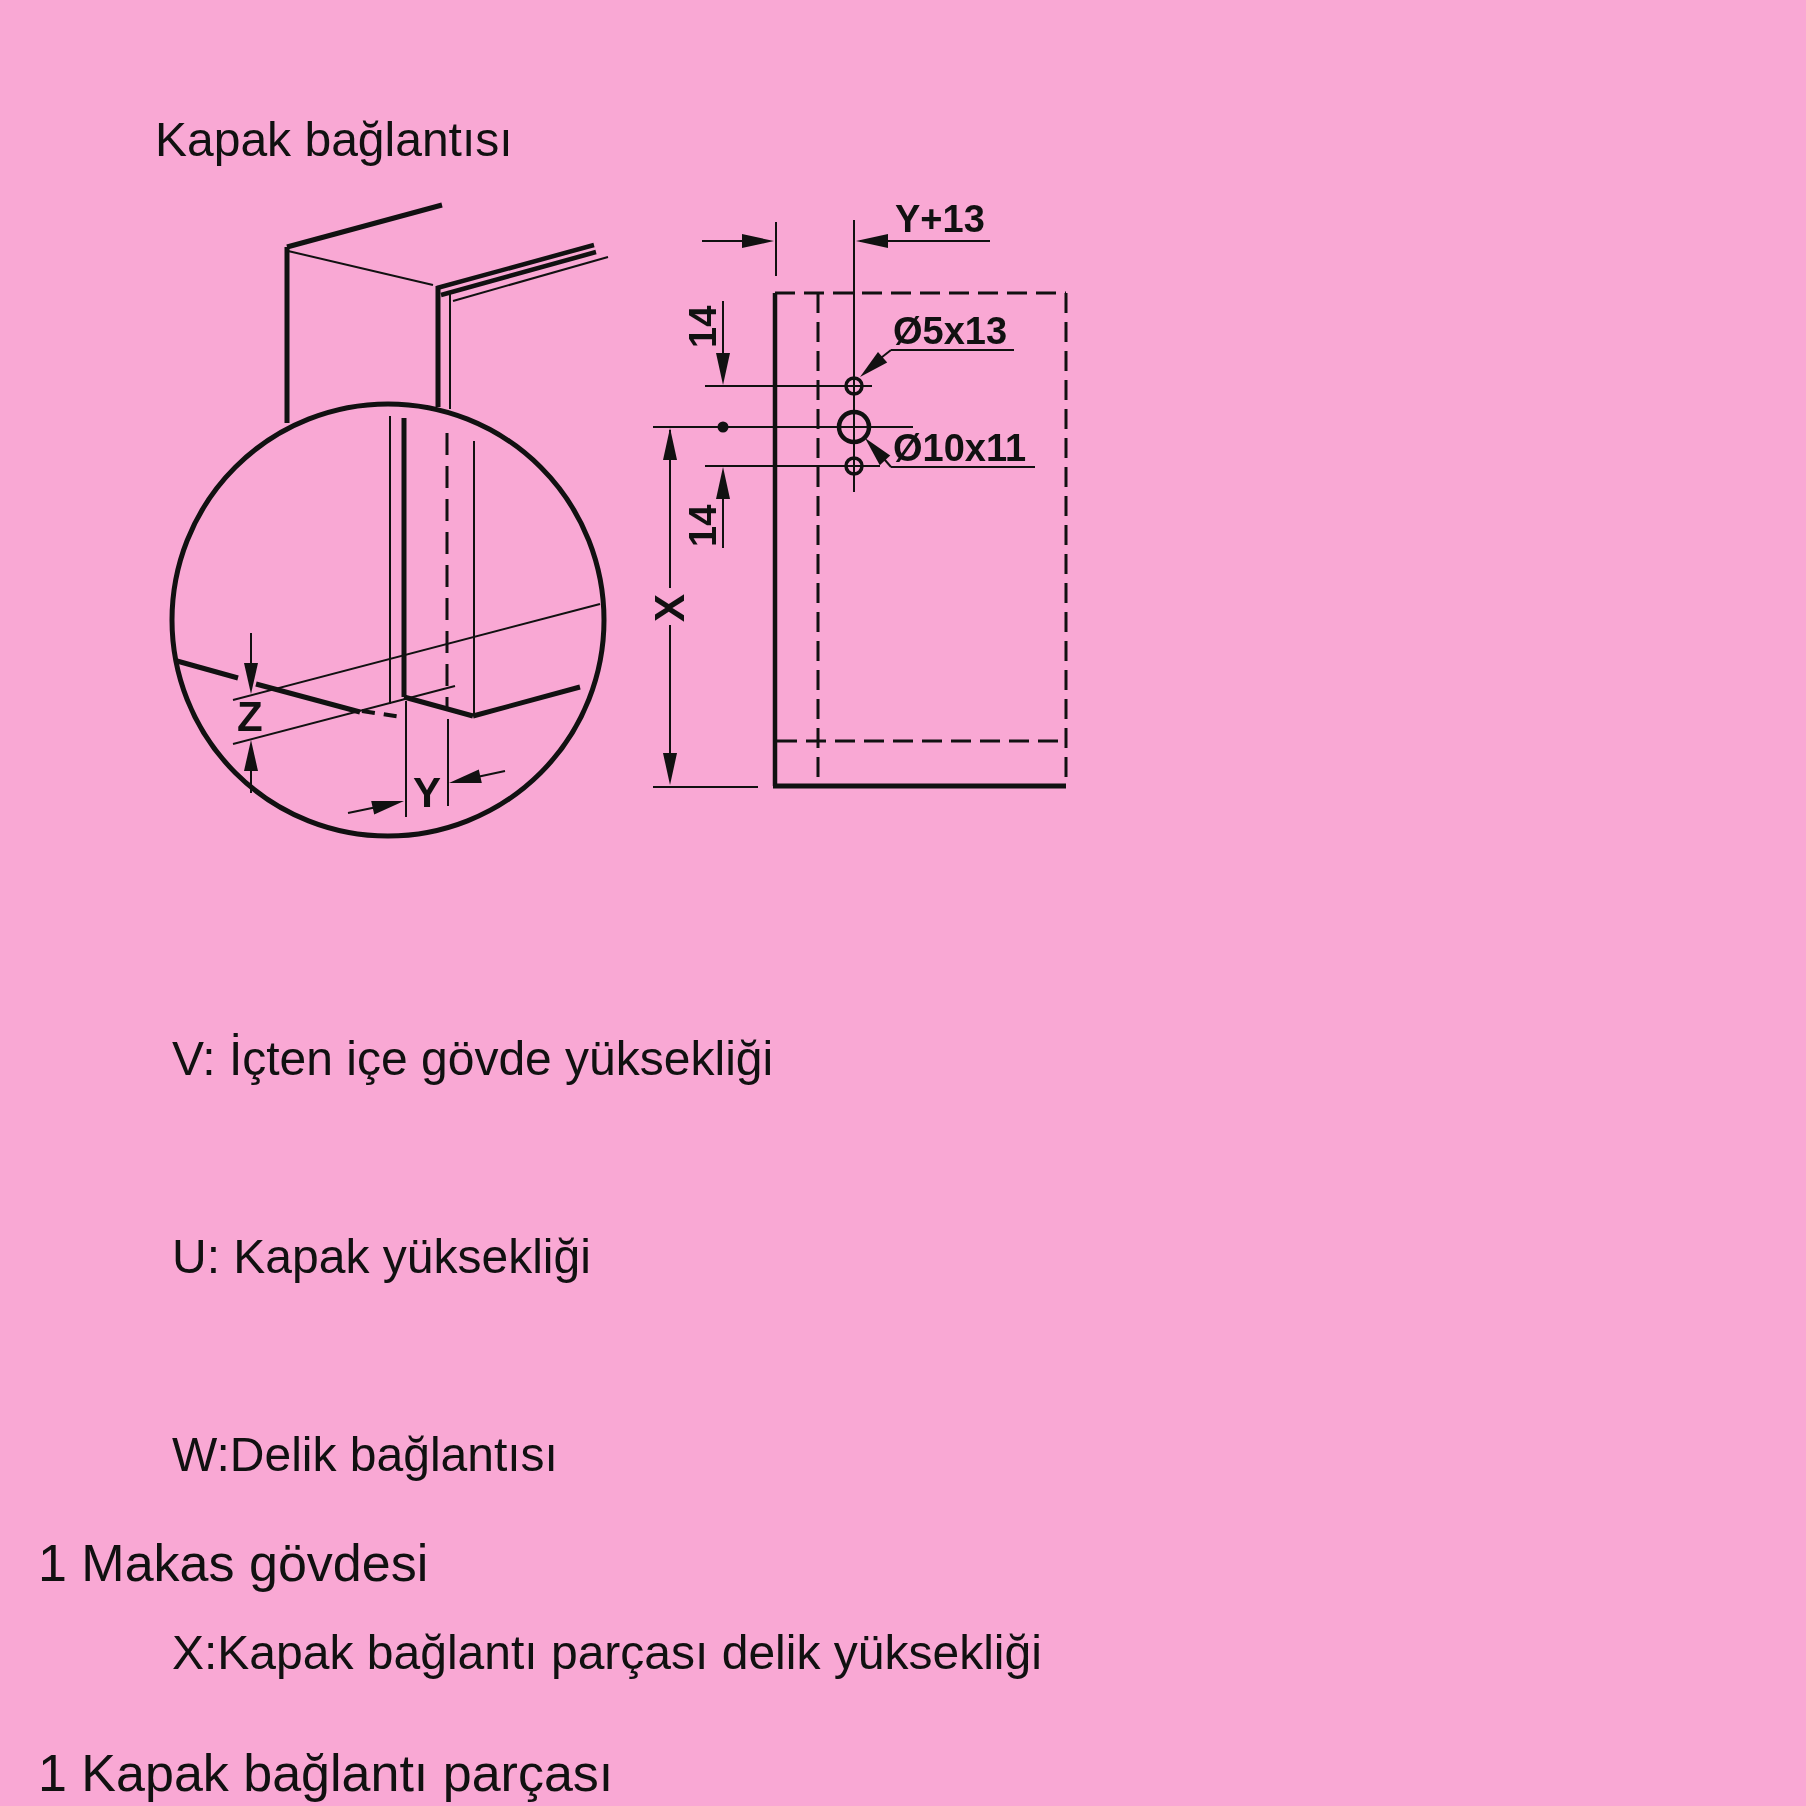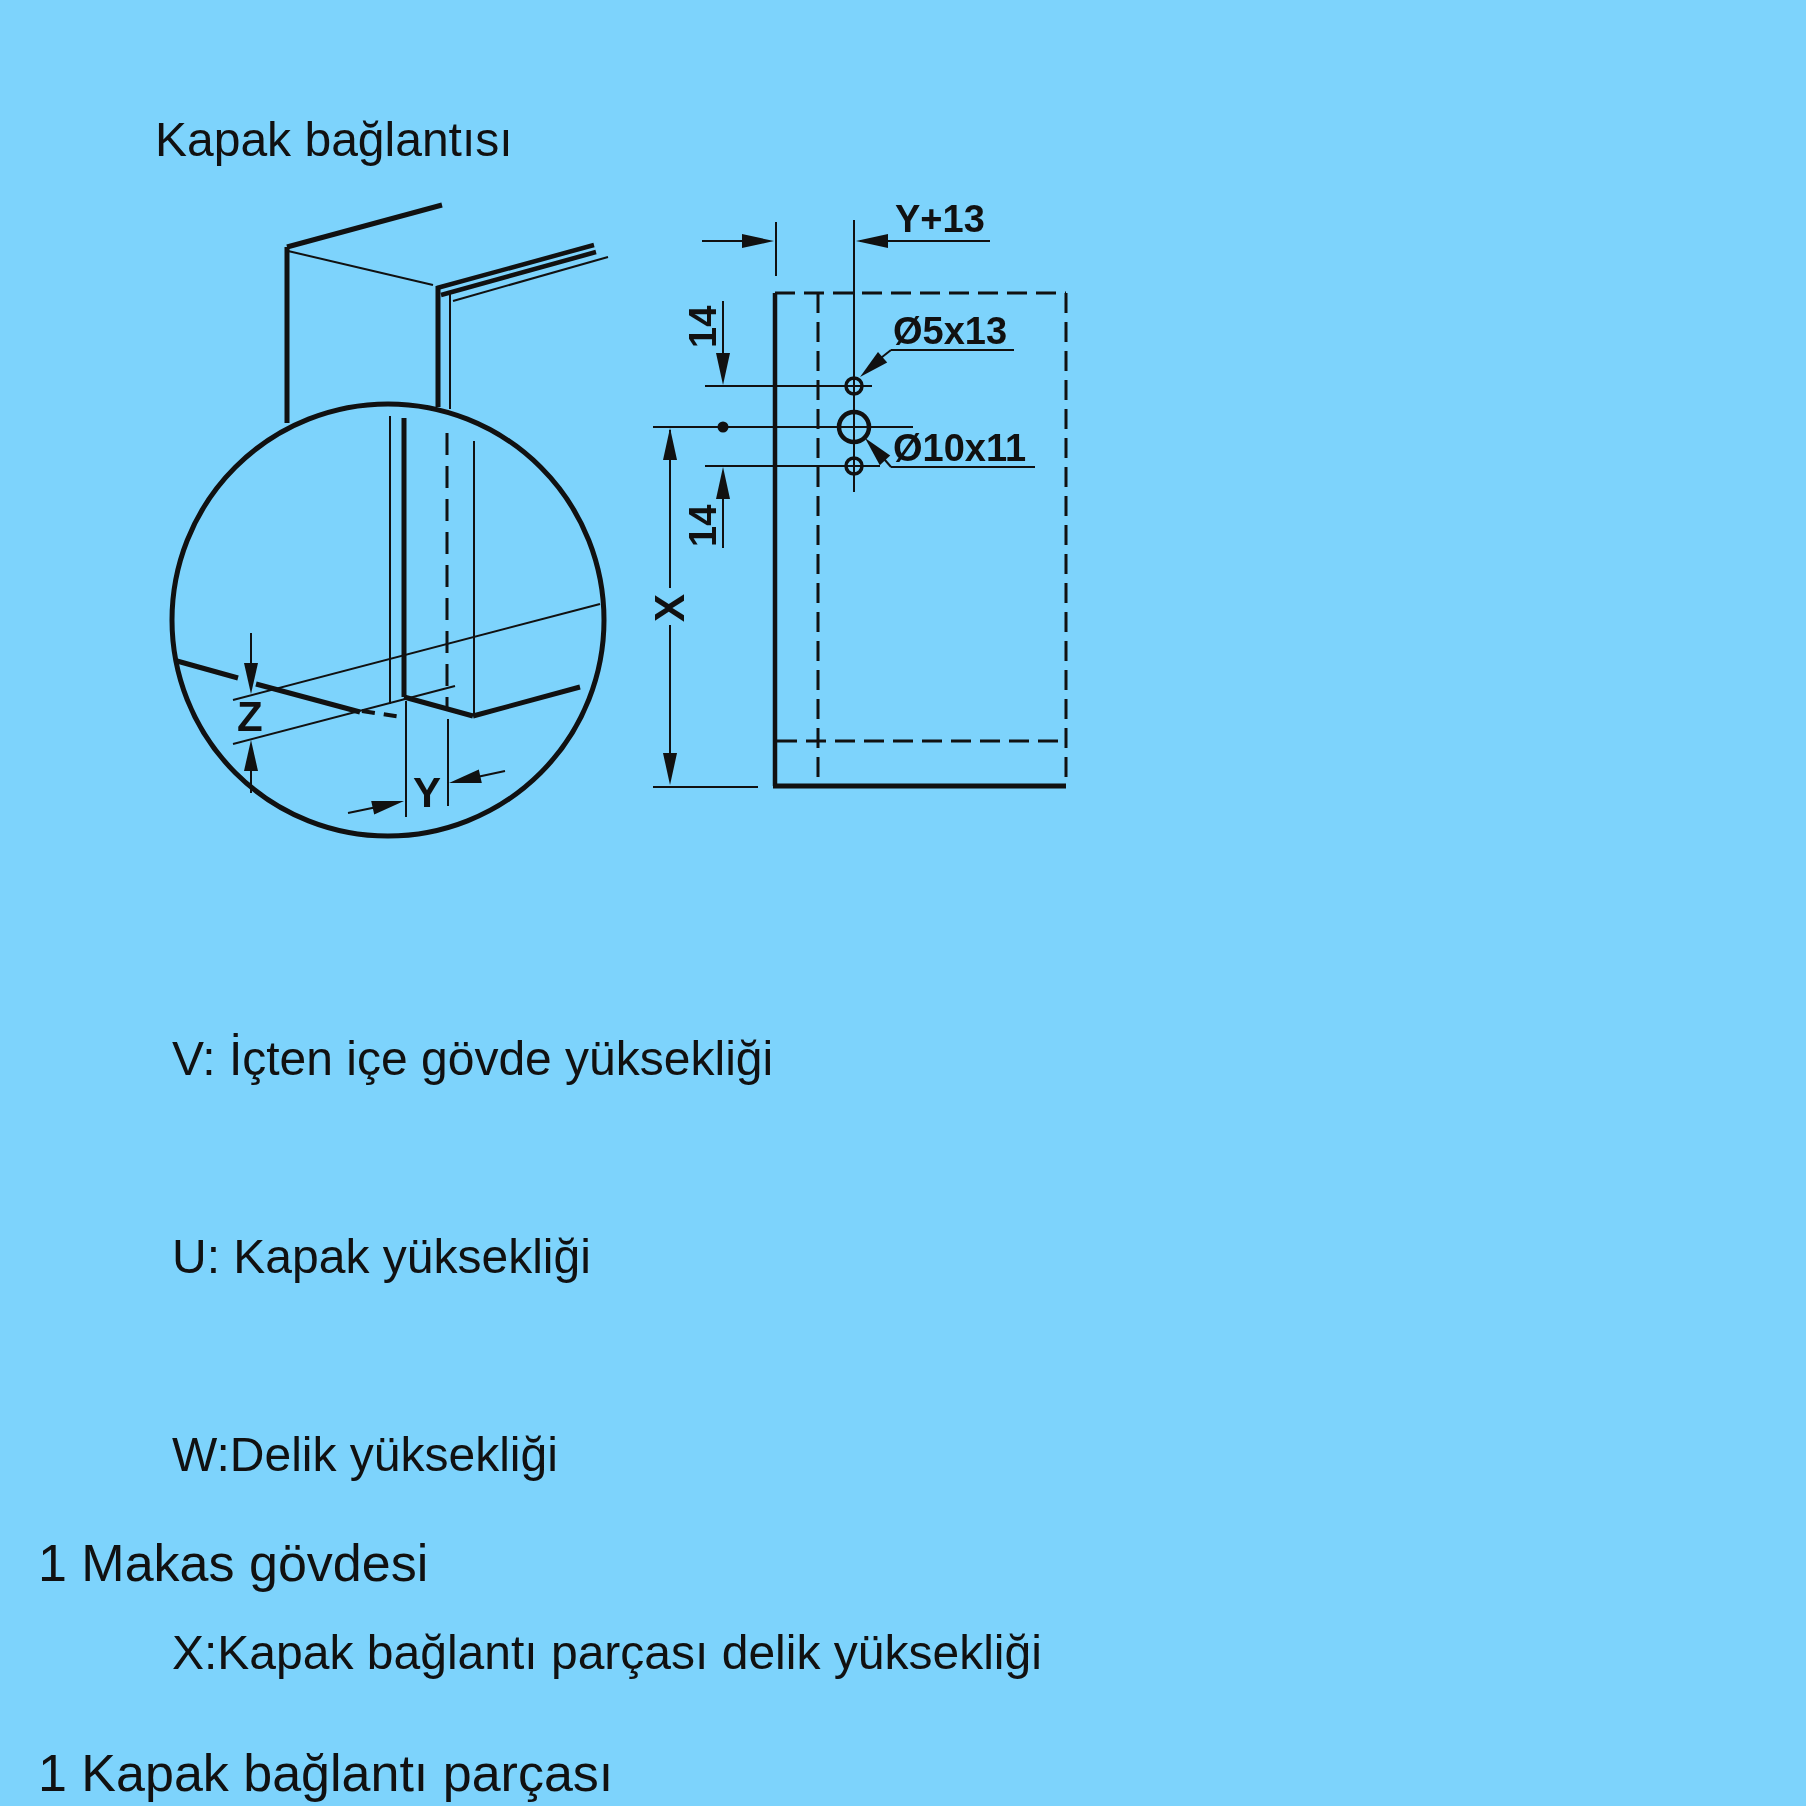--- a/index.html
+++ b/index.html
@@ -1,19 +1,19 @@
 <!DOCTYPE html>
 <html><head>
 <meta charset="utf-8">
 <style>
   html,body{margin:0;padding:0;background:#fff;}
   #page{
     position:relative;
     width:1806px;height:1806px;
-    background:#7dd3fc;
+    background:#f9a8d4;
     font-family:"Liberation Sans", sans-serif;
     color:#111;
     overflow:hidden;
   }
   .abs{position:absolute;}
   #title{
     left:155px;top:113px;
     font-size:48px;line-height:54px;
     color:#111;
   }
@@ -159,21 +159,21 @@
     <text x="893" y="344" font-size="38">Ø5x13</text>
     <text x="893" y="461" font-size="38">Ø10x11</text>
     <text transform="translate(716,348) rotate(-90)" font-size="38">14</text>
     <text transform="translate(716,547) rotate(-90)" font-size="38">14</text>
     <text transform="translate(684,622) rotate(-90)" font-size="42">X</text>
   </svg>
 
   <div id="legend" class="abs">
     <div>V: İçten içe gövde yüksekliği</div>
     <div>U: Kapak yüksekliği</div>
-    <div>W:Delik yüksekliği</div>
+    <div>W:Delik bağlantısı</div>
     <div>X:Kapak bağlantı parçası delik yüksekliği</div>
     
     
   </div>
 
   <div id="parts-list" class="abs">
     <div>1 Makas gövdesi</div>
     <div>1 Kapak bağlantı parçası</div>
     
     

